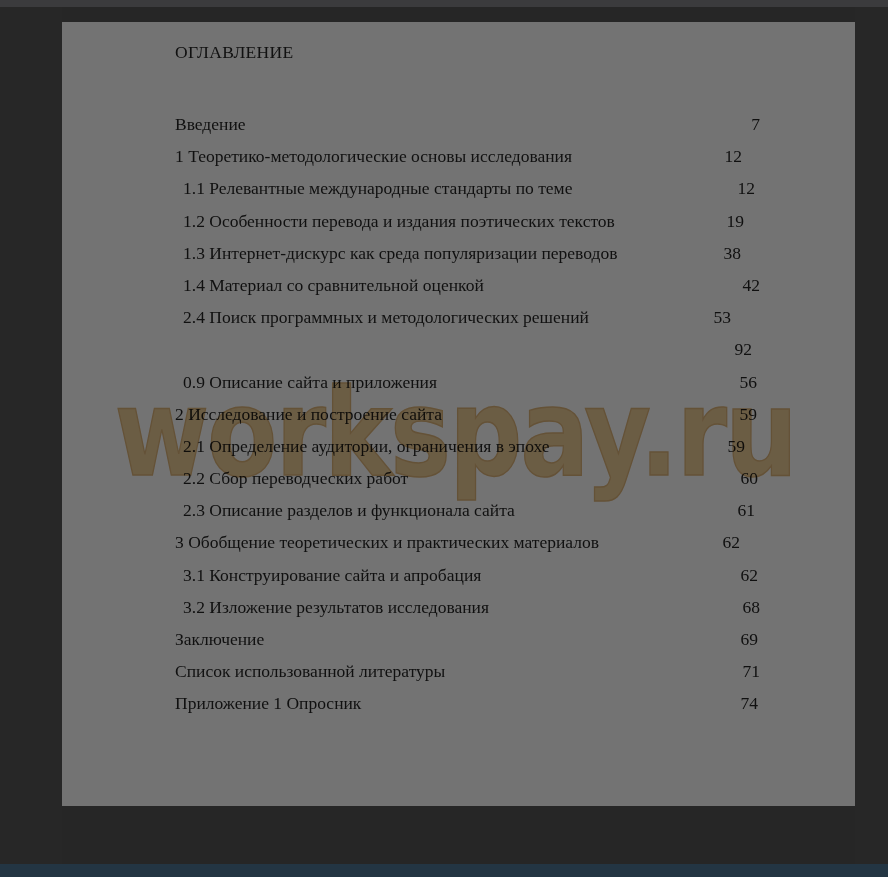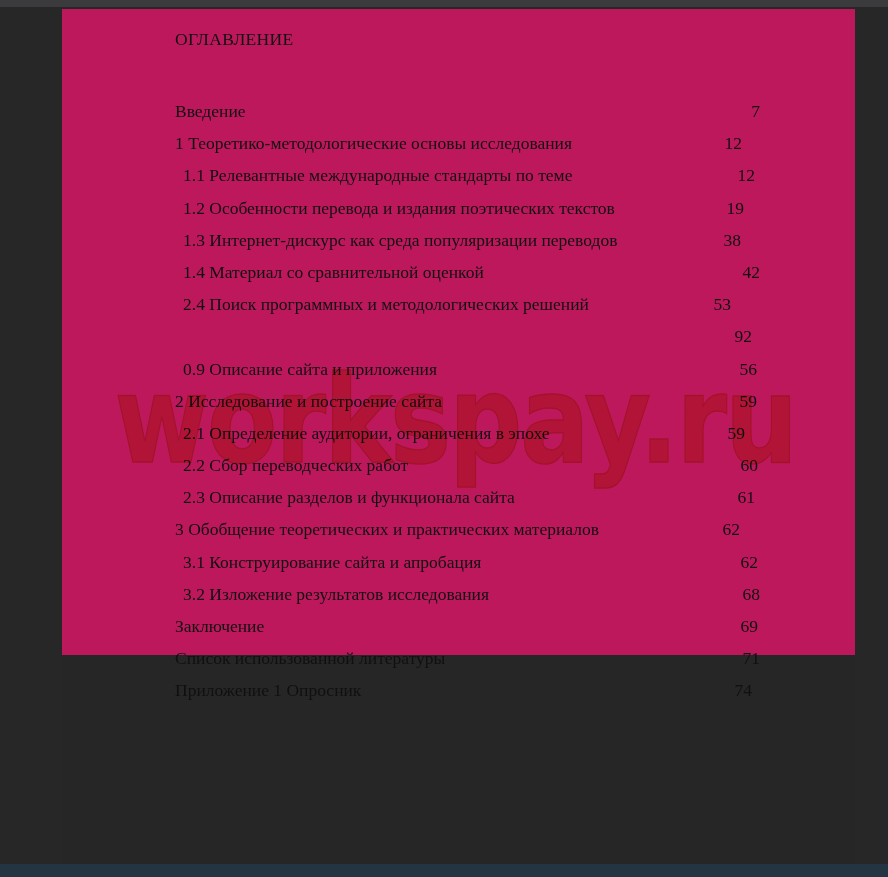--- a/index.html
+++ b/index.html
@@ -20,22 +20,22 @@
   }
   .gutter-left {
     position: absolute; left: 0; top: 7px; width: 62px; height: 857px;
     background: #272727;
   }
   .gutter-right {
     position: absolute; right: 0; top: 7px; width: 33px; height: 857px;
     background: #272727;
   }
   .page {
-    position: absolute; left: 62px; top: 9px; width: 793px; height: 646px;
-    background: #be185d;
+    position: absolute; left: 62px; top: 22px; width: 793px; height: 784px;
+    background: #737373;
   }
   .doc-title {
     position: absolute; left: 113px; top: 20px;
     font-size: 17.5px; color: #111;
     letter-spacing: 0.3px;
   }
   .toc {
     position: absolute; left: 113px; top: 86px; width: 585px;
   }
   .toc-row {
@@ -141,20 +141,20 @@
     <div class="toc-row">
       <span class="toc-label">Заключение</span>
       <span class="toc-num" style="margin-right: 2px;">69</span>
     </div>
     <div class="toc-row">
       <span class="toc-label">Список использованной литературы</span>
       <span class="toc-num" style="margin-right: 0px;">71</span>
     </div>
     <div class="toc-row">
       <span class="toc-label">Приложение 1 Опросник</span>
-      <span class="toc-num" style="margin-right: 8px; text-align: right;">74</span>
+      <span class="toc-num" style="margin-right: 2px; text-align: right;">74</span>
     </div>
   </div>
 
   <div class="watermark">workspay.ru</div>
 </div>
 
 <div class="bottom-bar"></div>
 
 </body></html>

